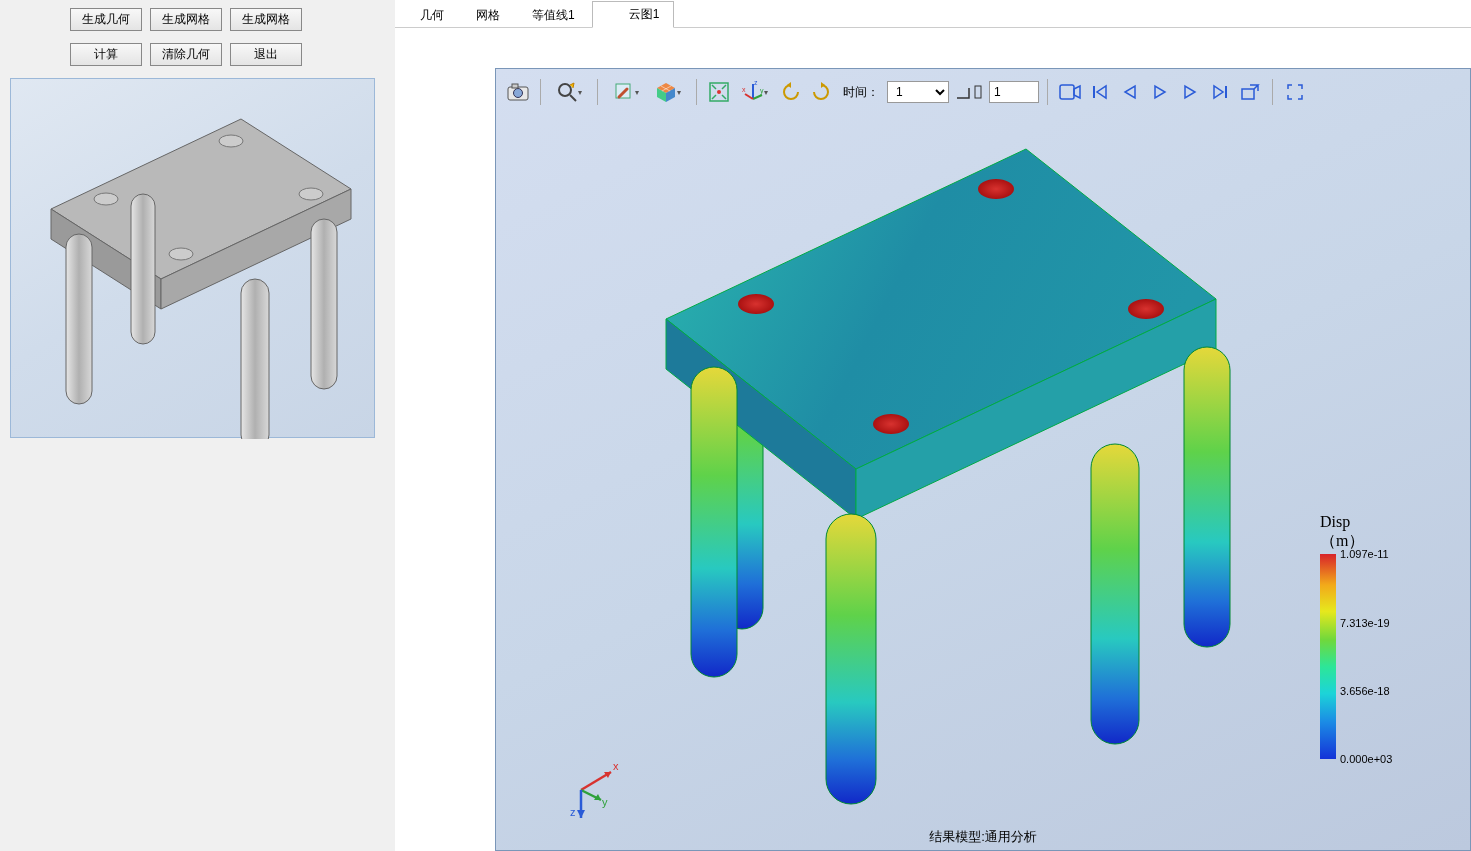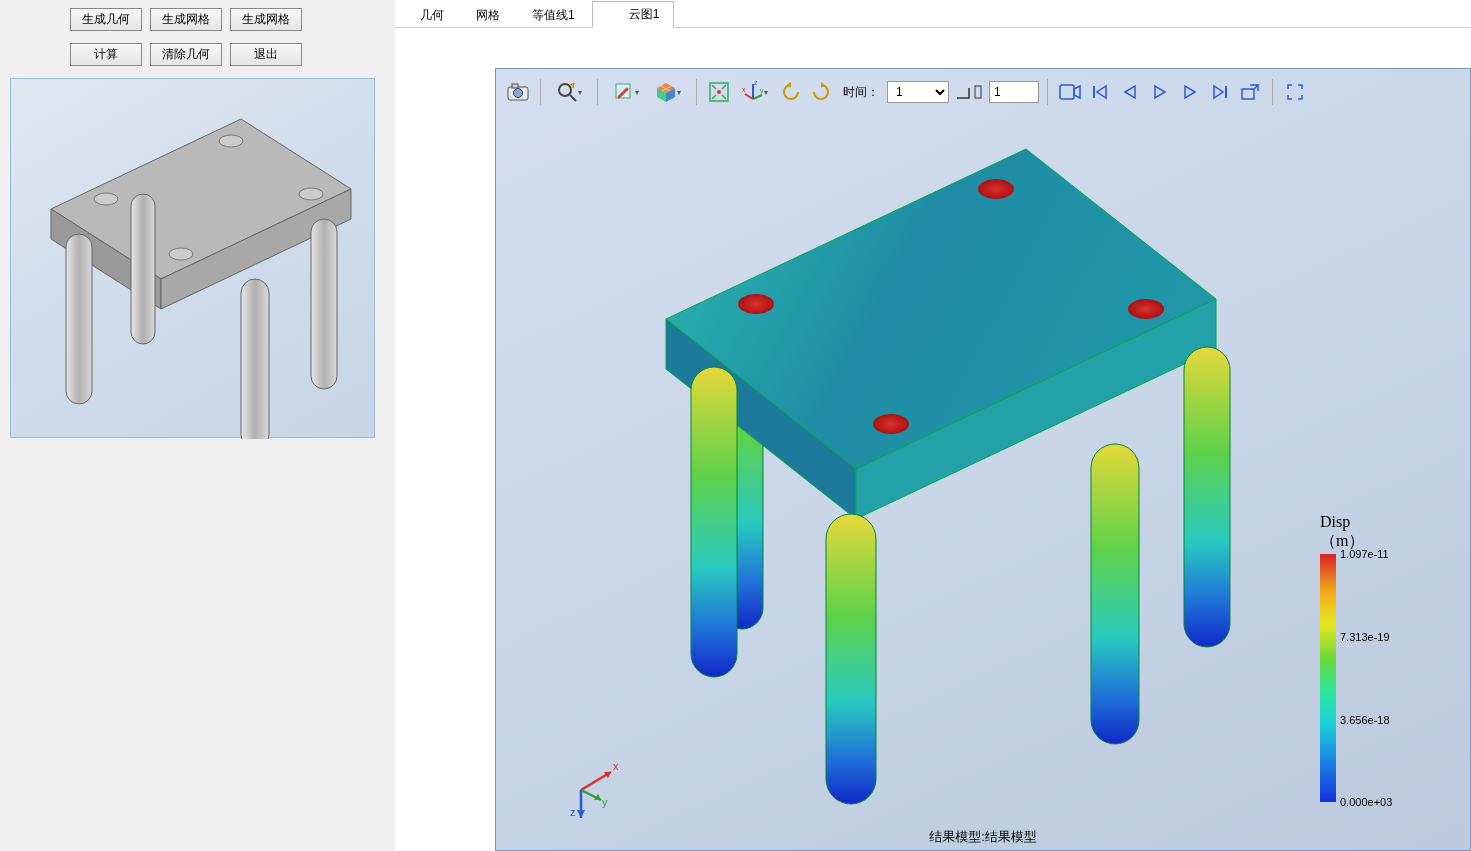--- a/index.html
+++ b/index.html
@@ -133,21 +133,21 @@
   position: absolute;
   right: 30px;
   top: 430px;
   width: 120px;
   font-size: 12px;
   margin-top: 13px;
 }
 .legend-title { font-family: "Times New Roman", serif; font-size: 16px; line-height: 1.2; margin-bottom: 4px; }
 .legend-bar {
   width: 16px;
-  height: 248px;
+  height: 205px;
   position: relative;
   background: linear-gradient(to bottom,
     #d8232a 0%, #f2a91a 15%, #e6e81d 28%, #6fd83c 42%,
     #2de698 55%, #1cd4d8 68%, #1b8be5 82%, #1432d8 100%);
 }
 .legend-tick {
   position: absolute;
   left: 20px;
   font-size: 11px;
   transform: translateY(-50%);
@@ -396,15 +396,15 @@
         <span>Disp</span><br><span>（m）</span>
       </div>
       <div class="legend-bar">
         <span class="legend-tick" style="top:0%">1.097e-11</span>
         <span class="legend-tick" style="top:33.3%">7.313e-19</span>
         <span class="legend-tick" style="top:66.7%">3.656e-18</span>
         <span class="legend-tick" style="top:100%">0.000e+03</span>
       </div>
     </div>
 
-    <div class="footer-label">结果模型:结果模型</div>
+    <div class="footer-label">结果模型:通用分析</div>
   </div>
 </div>
 
 </body></html>

